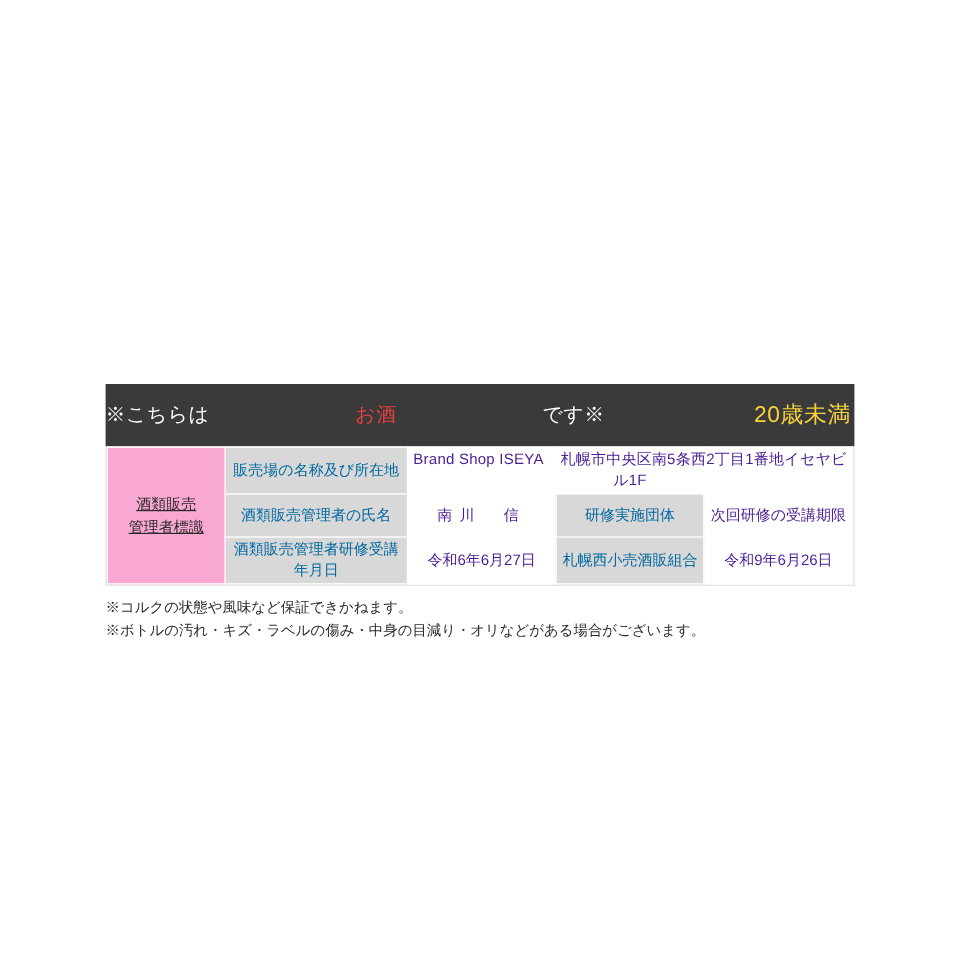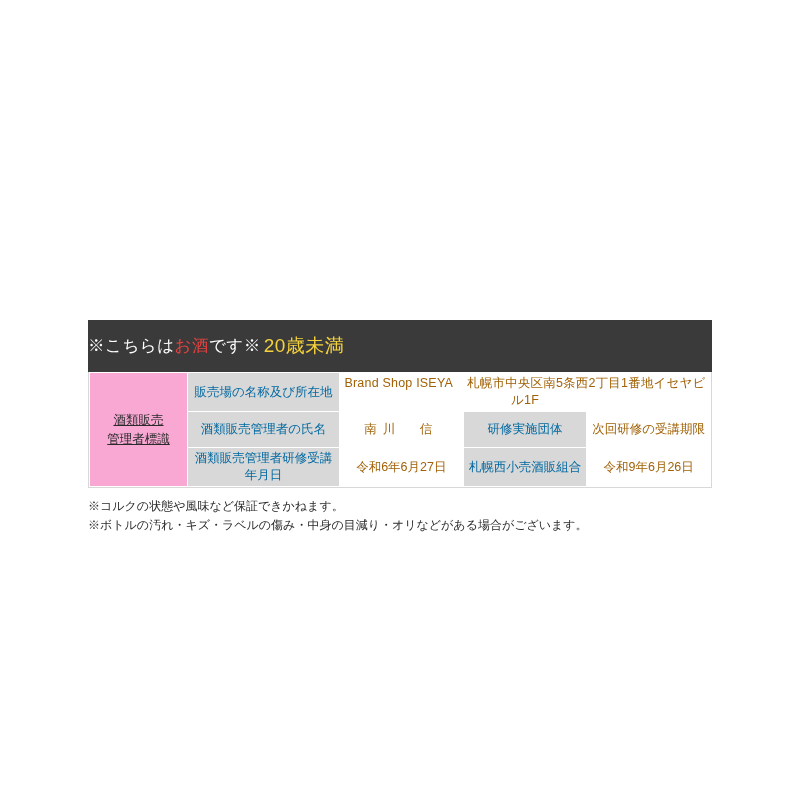--- a/index.html
+++ b/index.html
@@ -22,24 +22,25 @@
     width: 624px;
   }
 
   
   .banner {
     background: #3a3a3a;
     color: #ffffff;
     height: 52px;
     display: flex;
     align-items: center;
-    justify-content: flex-start;
+    justify-content: space-between;
     font-size: 16.5px;
     letter-spacing: 0.5px;
     white-space: nowrap;
+    gap: 20px;
   }
   .banner .seg {
     display: inline-block;
   }
   .banner .accent-red { color: #e8413f; }
   .banner .accent-yellow {
     color: #f5d23c;
     font-size: 19px;
     padding: 0 3px;
   }
@@ -59,21 +60,21 @@
     height: 36px;
     padding: 2px 4px;
     box-sizing: border-box;
   }
   td.label-cell {
     background: #d8d8d8;
     color: #0369a1;
   }
   td.value-cell {
     background: #ffffff;
-    color: #a16207;
+    color: #4c1d95;
   }
   td.corner-cell {
     background: #f9a8d4;
     color: #2b2b2b;
     font-size: 13px;
     line-height: 1.5;
     width: 98px;
     text-decoration: underline;
   }
   .col-label { width: 152px; }

